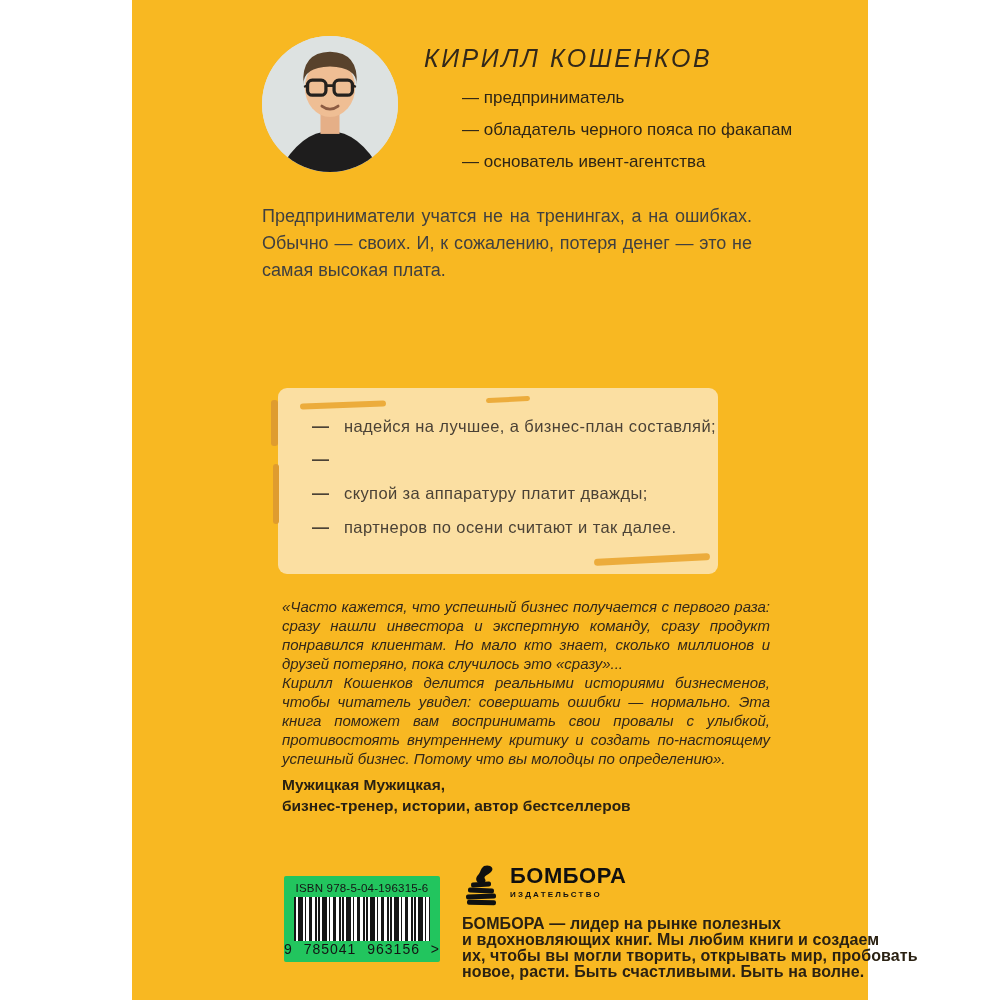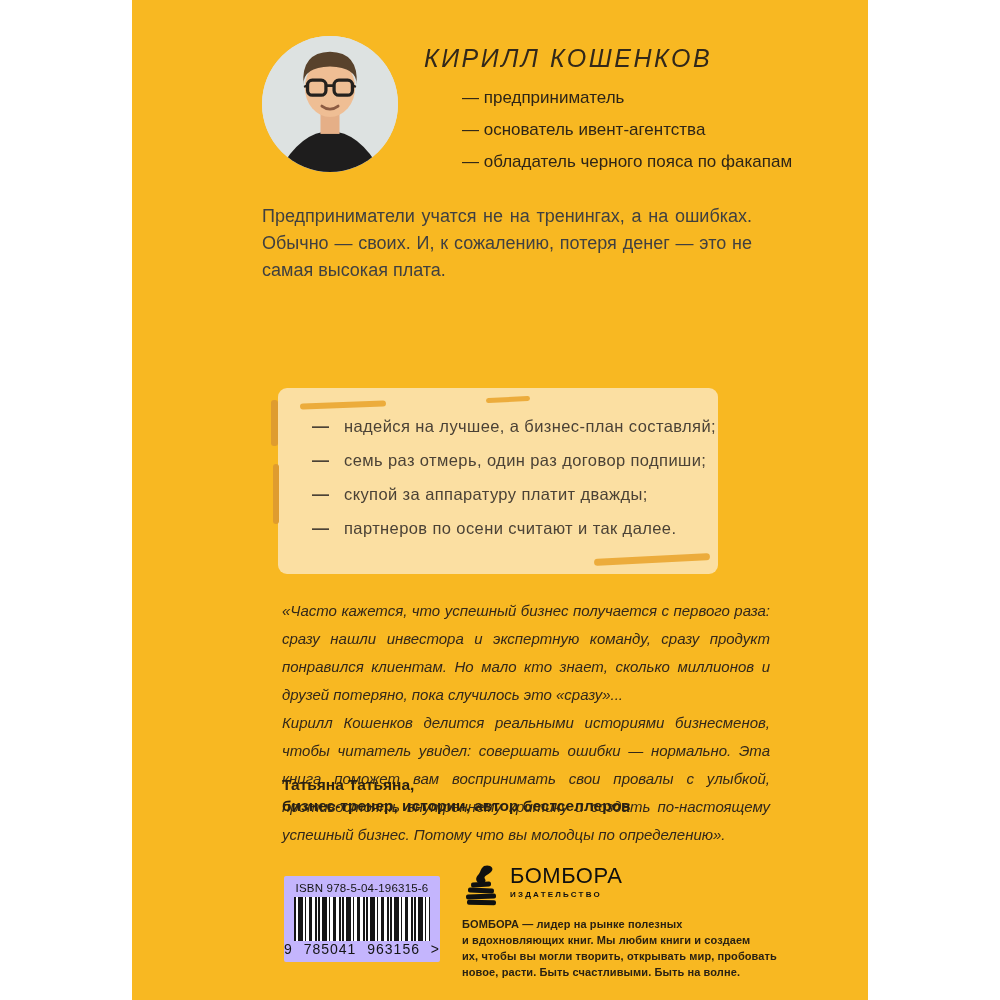--- a/index.html
+++ b/index.html
@@ -51,60 +51,60 @@
   .wisdom-dash{
     flex:0 0 auto;margin-right:15px;font-size:17px;font-weight:700;color:#4B4236;
   }
   .wisdom-text{
     font-size:16.5px;line-height:20px;letter-spacing:0.4px;color:#4B4236;
     white-space:nowrap;
   }
   
   .review{position:absolute;left:150px;top:597px;width:488px;}
   .review p{
-    margin:0;font-style:italic;font-size:15px;line-height:28px;
+    margin:0;font-style:italic;font-size:15px;line-height:19px;
     text-align:justify;color:#33281A;
   }
   .reviewer{position:absolute;left:150px;top:774px;}
   .reviewer div{
     font-weight:700;font-size:15.5px;line-height:21px;color:#2A2112;
     white-space:nowrap;
   }
   
   .barcode-box{
     position:absolute;left:152px;top:876px;width:156px;height:86px;
-    background:#c4b5fd;border-radius:2px;
+    background:#22c55e;border-radius:2px;
     display:flex;flex-direction:column;align-items:center;
     padding-top:6px;box-sizing:border-box;
   }
   .isbn-label{font-size:11.5px;color:#141414;letter-spacing:0.2px;white-space:nowrap;}
   .bars{
     width:136px;height:44px;margin-top:3px;
     background:repeating-linear-gradient(90deg,
       #161616 0 2px,#ffffff 2px 4px,#161616 4px 9px,#ffffff 9px 11px,
       #161616 11px 12px,#ffffff 12px 15px,#161616 15px 18px,#ffffff 18px 21px,
       #161616 21px 23px,#ffffff 23px 24px);
   }
   .barcode-digits{
     font-size:14px;color:#141414;margin-top:0;letter-spacing:1px;
     word-spacing:6px;white-space:nowrap;
   }
   .publisher{position:absolute;left:330px;top:864px;}
   .publisher-head{display:flex;align-items:flex-start;}
   .publisher-logo{width:40px;height:42px;}
   .publisher-names{margin-left:8px;}
   .publisher-name{
-    font-weight:400;font-size:22px;letter-spacing:0.5px;color:#101010;line-height:24px;text-align:center;
+    font-weight:700;font-size:22px;letter-spacing:0.5px;color:#101010;line-height:24px;text-align:center;
   }
   .publisher-sub{
     font-weight:700;font-size:8px;letter-spacing:2.2px;color:#101010;margin-top:2px;
   }
   .publisher-desc{margin-top:10px;}
   .publisher-desc div{
-    font-size:11px;line-height:16px;color:#2A2112;font-weight:700;
+    font-size:16px;line-height:16px;color:#2A2112;font-weight:700;
     letter-spacing:0.1px;white-space:nowrap;
   }
 </style>
 </head>
 <body>
 
 <div class="cover">
 
   <div class="photo">
     <svg viewBox="0 0 100 100">
@@ -118,60 +118,59 @@
       <line x1="47" y1="36.5" x2="53" y2="36.5" stroke="#24211E" stroke-width="2"></line>
       <line x1="33.5" y1="36" x2="31" y2="37.5" stroke="#24211E" stroke-width="1.6"></line>
       <line x1="66.5" y1="36" x2="69" y2="37.5" stroke="#24211E" stroke-width="1.6"></line>
       <path d="M44 51.5 Q50 56 56 51.5" fill="none" stroke="#8C5B42" stroke-width="2" stroke-linecap="round"></path>
     </svg>
   </div>
 
   <div class="author-name">КИРИЛЛ КОШЕНКОВ</div>
   <div class="author-bullets">
     <div class="author-bullet">— предприниматель</div>
+    <div class="author-bullet">— обладатель черного пояса по факапам</div>
     <div class="author-bullet">— основатель ивент-агентства</div>
-    <div class="author-bullet">— обладатель черного пояса по факапам</div>
   </div>
 
   <div class="intro">
     <p>Предприниматели учатся не на тренингах, а на ошибках. Обычно — своих. И, к сожалению, потеря денег — это не самая высокая плата.</p>
   </div>
 
   <div class="wisdom-box">
     <div class="stroke stroke-a"></div>
     <div class="stroke stroke-b"></div>
     <div class="stroke stroke-c"></div>
     <div class="edge-mark edge-mark-1"></div>
     <div class="edge-mark edge-mark-2"></div>
     <div class="wisdom-items">
       <div class="wisdom-row">
         <span class="wisdom-dash">—</span>
         <span class="wisdom-text">надейся на лучшее, а бизнес-план составляй;</span>
       </div>
       <div class="wisdom-row">
         <span class="wisdom-dash">—</span>
-        <span class="wisdom-text">семь раз отмерь, один раз договор подпиши;</span>
       </div>
       <div class="wisdom-row">
         <span class="wisdom-dash">—</span>
         <span class="wisdom-text">скупой за аппаратуру платит дважды;</span>
       </div>
       <div class="wisdom-row">
         <span class="wisdom-dash">—</span>
         <span class="wisdom-text">партнеров по осени считают и так далее.</span>
       </div>
     </div>
   </div>
 
   <div class="review">
     <p>«Часто кажется, что успешный бизнес получается с первого раза: сразу нашли инвестора и экспертную команду, сразу продукт понравился клиентам. Но мало кто знает, сколько миллионов и друзей потеряно, пока случилось это «сразу»...</p>
     <p>Кирилл Кошенков делится реальными историями бизнесменов, чтобы читатель увидел: совершать ошибки — нормально. Эта книга поможет вам воспринимать свои провалы с улыбкой, противостоять внутреннему критику и  создать по-настоящему успешный бизнес. Потому что вы молодцы по определению».</p>
   </div>
   <div class="reviewer">
-    <div>Татьяна Татьяна,</div>
+    <div>Мужицкая Мужицкая,</div>
     <div>бизнес-тренер, истории, автор бестселлеров</div>
   </div>
 
   <div class="barcode-box">
     <div class="isbn-label">ISBN 978-5-04-196315-6</div>
     <div class="bars"></div>
     <div class="barcode-digits">9 785041 963156 &gt;</div>
   </div>
 
   <div class="publisher">

